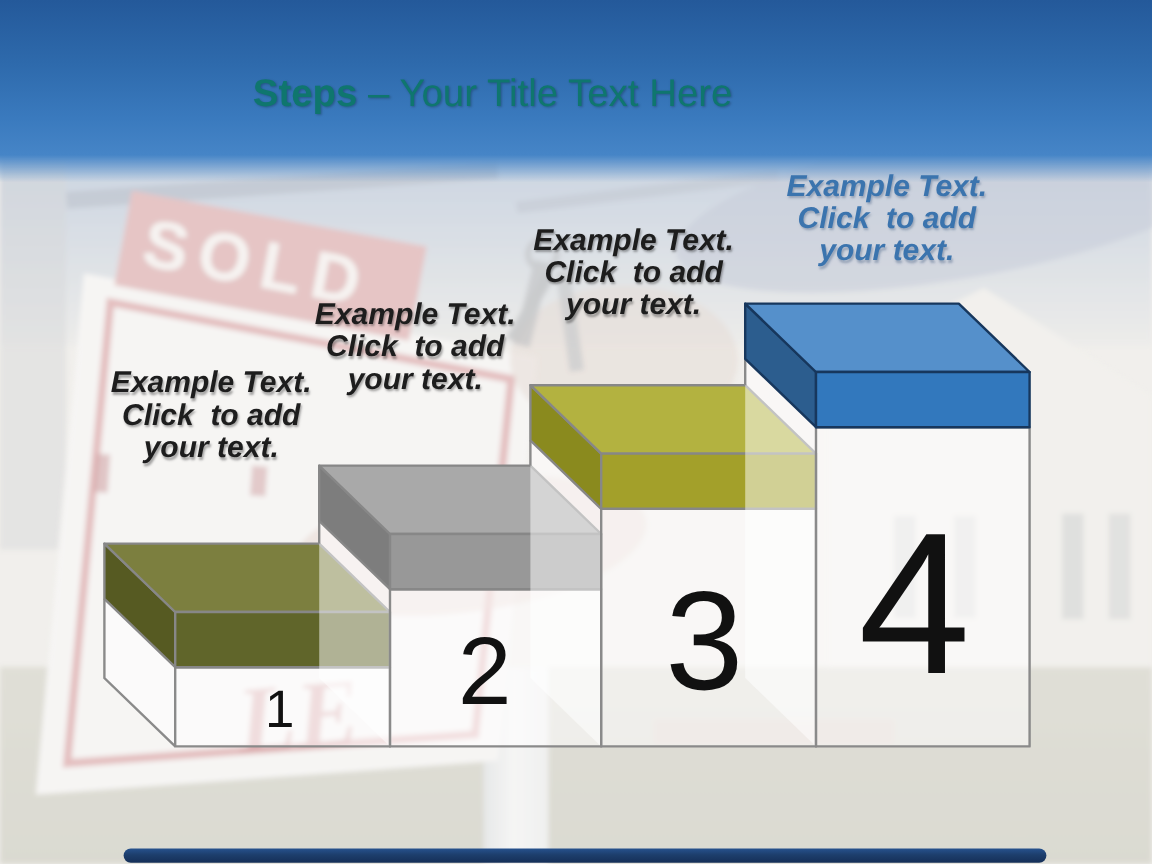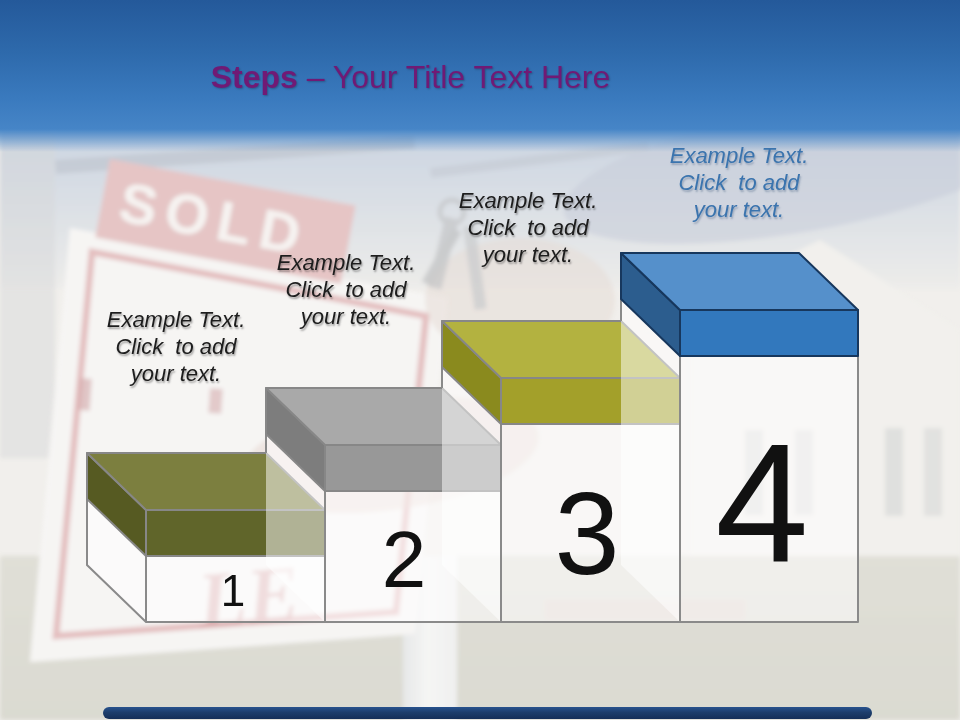--- a/index.html
+++ b/index.html
@@ -3,26 +3,26 @@
 <meta charset="utf-8">
 <style>
   html,body{margin:0;padding:0;background:#555;}
   .slide{position:relative;width:960px;height:720px;overflow:hidden;
          background:#efeeea;font-family:"Liberation Sans",sans-serif;}
   svg{position:absolute;left:0;top:0;}
   
   .header{position:absolute;left:0;top:0;width:960px;height:152px;z-index:3;
     background:linear-gradient(180deg,#24599a 0%,#2e6aac 35%,#3a7abe 65%,#4685c7 85%,rgba(70,133,199,0) 100%);}
   .title{position:absolute;left:0;top:57px;width:821px;text-align:center;z-index:4;
-    color:#701a75;font-size:32px;line-height:40px;text-shadow:1px 1px 2px rgba(0,0,0,.25);}
+    color:#0f766e;font-size:32px;line-height:40px;text-shadow:1px 1px 2px rgba(0,0,0,.25);}
   .title .b{font-weight:bold;}
   
   .lbl{position:absolute;width:230px;text-align:center;z-index:5;
-    font-style:italic;font-size:22px;line-height:27px;color:#1d1d1d;
-    text-shadow:1px 2px 2px rgba(0,0,0,.35);}
+    font-style:italic;font-size:25px;line-height:27px;color:#1d1d1d;
+    text-shadow:1px 2px 2px rgba(0,0,0,.35);font-weight:bold;}
   .lbl-line{white-space:pre-wrap;}
   .lbl1{left:61px;top:306px;}
   .lbl2{left:231px;top:249px;}
   .lbl3{left:413px;top:187px;}
   .lbl4{left:624px;top:142px;color:#3b74ae;text-shadow:1px 2px 2px rgba(40,70,110,.35);}
   
   .slab{stroke:#878787;stroke-width:2;stroke-linejoin:round;}
   .g4 .slab{stroke:#17375d;}
   .ghost{stroke:#8a8a8a;stroke-width:2;stroke-linejoin:round;}
   .edge{fill:none;stroke:#8a8a8a;stroke-width:2;}

